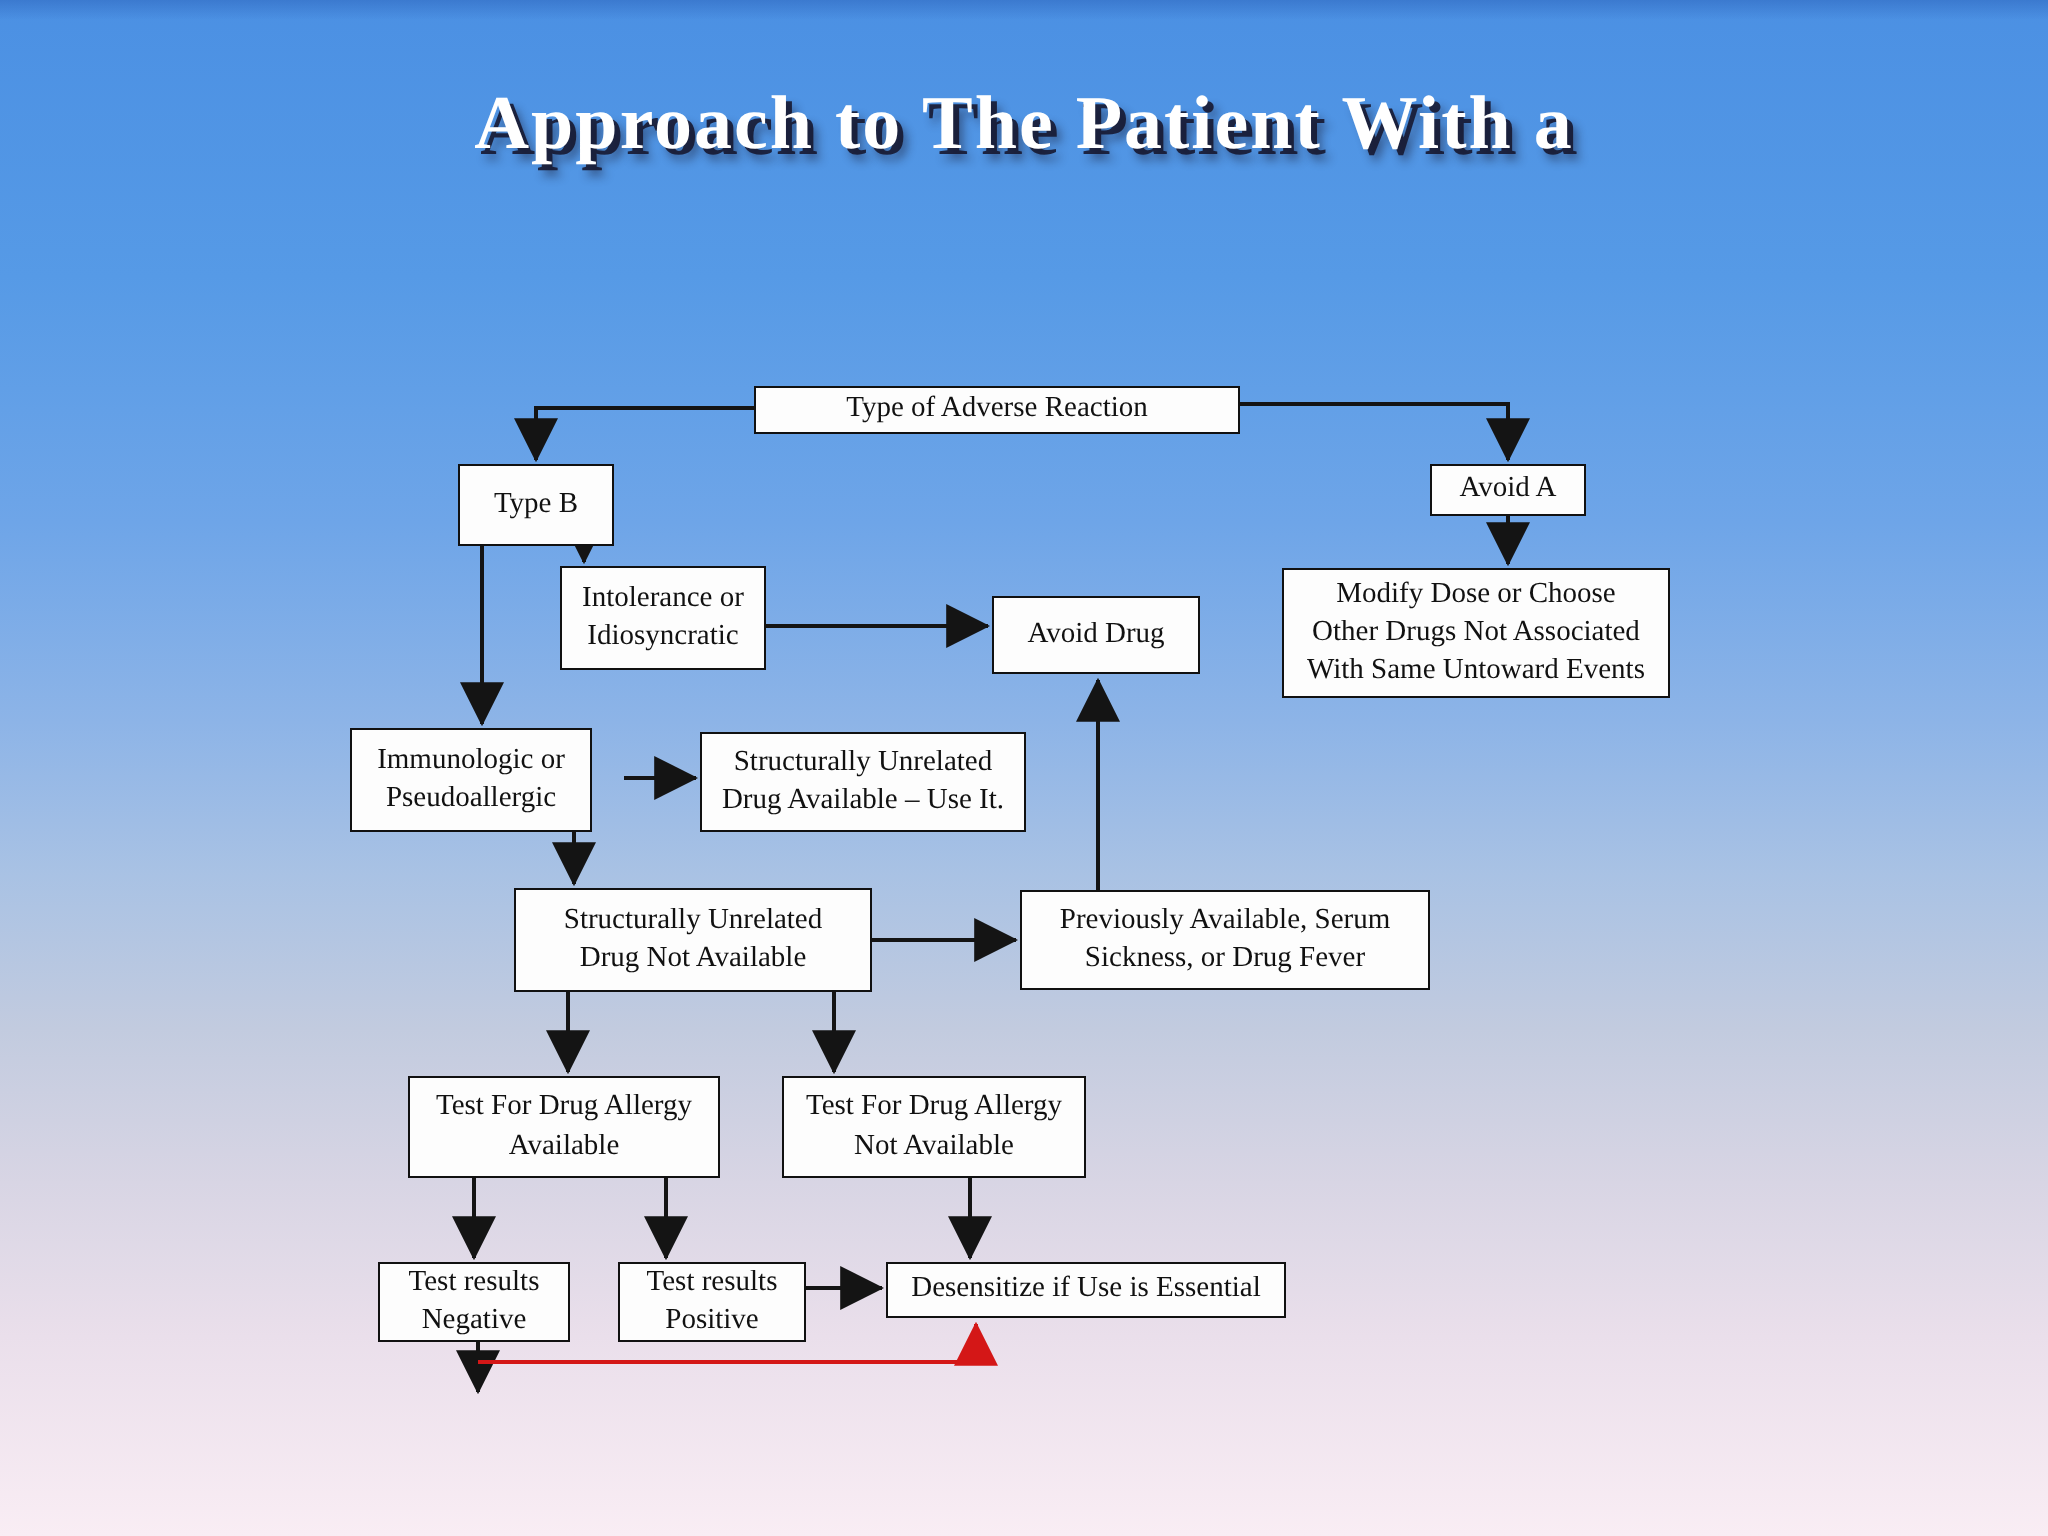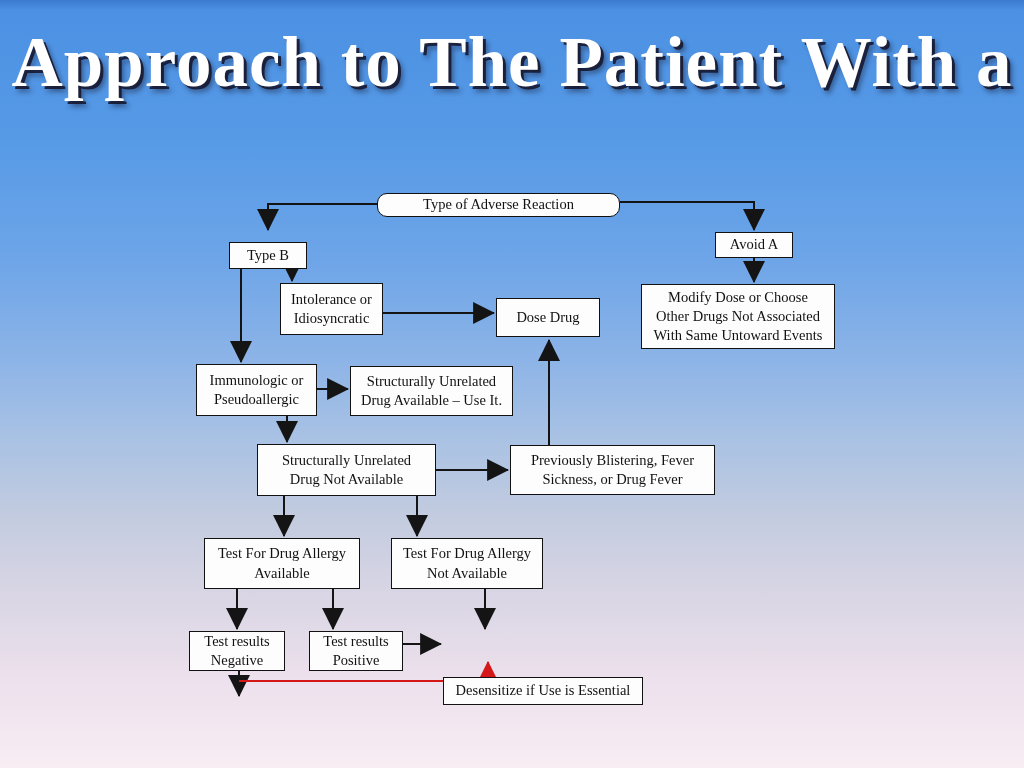--- a/index.html
+++ b/index.html
@@ -21,21 +21,21 @@
   }
   .slide::before{ 
     content:"";position:absolute;left:0;top:0;right:0;height:10px;
     background:linear-gradient(180deg,rgba(30,80,170,.35),rgba(30,80,170,0));
     pointer-events:none;
   }
   .title{
     position:absolute;left:0;top:26px;width:1024px;
     text-align:center;
     font-weight:bold;
-    font-size:71px;line-height:73px;
+    font-size:38px;line-height:73px;
     color:#ffffff;
     letter-spacing:1px;
     text-shadow:3px 3px 0 rgba(22,22,44,.88), 5px 6px 5px rgba(22,22,44,.45);
     margin:0;
   }
   .title span{display:block;}
   .edges{position:absolute;left:0;top:0;pointer-events:none;}
   .edge{fill:none;stroke-width:2;stroke-linejoin:miter;}
   .edge.rounded{stroke-linejoin:round;stroke-linecap:butt;}
   .node{
@@ -43,35 +43,35 @@
     background:#fdfdfd;
     border:1.5px solid #111111;
     color:#111111;
     display:flex;align-items:center;justify-content:center;
     text-align:center;
     font-size:14.5px;line-height:1.32;
     white-space:pre-line;
     padding:1px 2px;
   }
   
-  #n-reaction-type {left:377px;top:193px;width:243px;height:24px;border-radius:10px;}
-  #n-type-b       {left:229px;top:242px;width:78px; height:27px;}
+  #n-reaction-type {left:377px;top:193px;width:243px;height:24px;}
+  #n-type-b       {left:229px;top:232px;width:78px; height:41px;}
   #n-type-a       {left:715px;top:232px;width:78px; height:26px;}
   #n-intolerance  {left:280px;top:283px;width:103px;height:52px;}
   #n-avoid        {left:496px;top:298px;width:104px;height:39px;}
   #n-modify       {left:641px;top:284px;width:194px;height:65px;}
-  #n-immunologic  {left:196px;top:364px;width:121px;height:52px;}
+  #n-immunologic  {left:175px;top:364px;width:121px;height:52px;}
   #n-struct-avail {left:350px;top:366px;width:163px;height:50px;}
   #n-struct-navail{left:257px;top:444px;width:179px;height:52px;}
   #n-blistering   {left:510px;top:445px;width:205px;height:50px;}
   #n-test-avail   {left:204px;top:538px;width:156px;height:51px;}
   #n-test-navail  {left:391px;top:538px;width:152px;height:51px;}
   #n-neg          {left:189px;top:631px;width:96px; height:40px;}
   #n-pos          {left:309px;top:631px;width:94px; height:40px;}
-  #n-desens       {left:443px;top:631px;width:200px;height:28px;margin-top:46px;}
+  #n-desens       {left:443px;top:631px;width:200px;height:28px;}
   #n-cautious     {left:191px;top:698px;width:186px;height:53px;}
 </style>
 </head>
 <body>
 
 <div class="slide">
 
   <h1 class="title">
     <span>Approach to The Patient With a</span>
   </h1>
@@ -117,31 +117,31 @@
     <path class="edge" marker-end="url(#ah-black)" d="M239,671 V696" stroke="#141414"></path>
 
     <path class="edge rounded" marker-end="url(#ah-red)" d="M239,681 H481 Q488,681 488,674 V662" stroke="#d41717"></path>
   </svg>
 
   <div class="node" id="n-reaction-type">Type of Adverse Reaction</div>
   <div class="node" id="n-type-b">Type B</div>
   <div class="node" id="n-type-a">Avoid A</div>
   <div class="node" id="n-intolerance">Intolerance or
 Idiosyncratic</div>
-  <div class="node" id="n-avoid">Dose Drug</div>
+  <div class="node" id="n-avoid">Avoid Drug</div>
   <div class="node" id="n-modify">Modify Dose or Choose
 Other Drugs Not Associated
 With Same Untoward Events</div>
   <div class="node" id="n-immunologic">Immunologic or
 Pseudoallergic</div>
   <div class="node" id="n-struct-avail">Structurally Unrelated
 Drug Available – Use It.</div>
   <div class="node" id="n-struct-navail">Structurally Unrelated
 Drug Not Available</div>
-  <div class="node" id="n-blistering">Previously Blistering, Fever
+  <div class="node" id="n-blistering">Previously Available, Serum
 Sickness, or Drug Fever</div>
   <div class="node" id="n-test-avail">Test For Drug Allergy
 Available</div>
   <div class="node" id="n-test-navail">Test For Drug Allergy
 Not Available</div>
   <div class="node" id="n-neg">Test results
 Negative</div>
   <div class="node" id="n-pos">Test results
 Positive</div>
   <div class="node" id="n-desens">Desensitize if Use is Essential</div>

